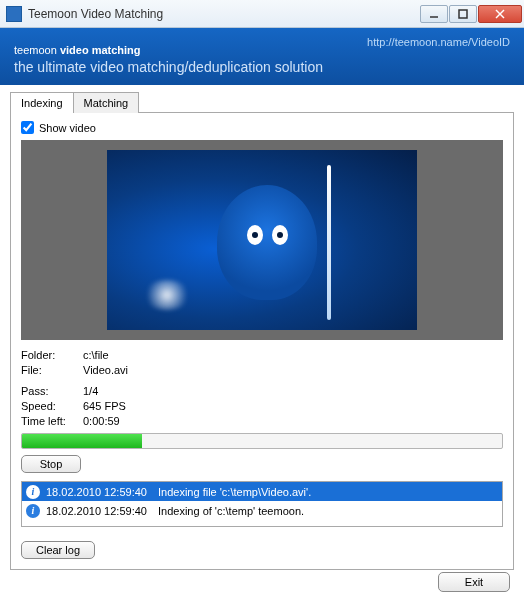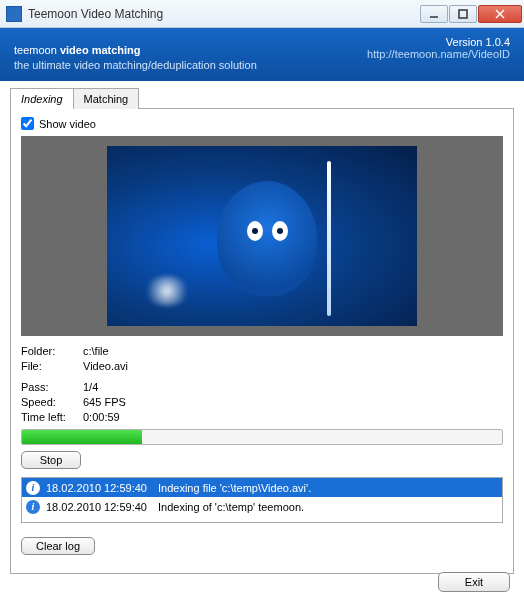--- a/index.html
+++ b/index.html
@@ -11,31 +11,31 @@
 .titlebar .title { color: #333; font-size: 12px; flex: 1; }
 .win-btns { display: flex; gap: 1px; }
 .win-btn { width: 28px; height: 18px; border: 1px solid #9aaec2; border-radius: 2px; background: linear-gradient(#f4f8fb,#d9e6f2); display: flex; align-items: center; justify-content: center; cursor: pointer; }
 .win-btn.close { width: 44px; background: linear-gradient(#e97b6a,#d64a37); border-color: #b23a2a; color: #fff; }
 .win-btn svg { width: 10px; height: 10px; }
 
 
 .banner { background: linear-gradient(#1566c4,#0d4fa0); color: #fff; padding: 8px 14px 10px 14px; display: flex; justify-content: space-between; align-items: flex-start; }
 .banner-left .line1 { font-size: 20px; font-weight: 300; }
 .banner-left .line1 .bold { font-weight: 700; }
-.banner-left .line2 { font-size: 11px; color: #cfe2f8; }
+.banner-left .line2 { font-size: 14px; color: #cfe2f8; }
 .banner-right { text-align: right; font-size: 11px; }
 .banner-right a { color: #bcd9f7; cursor: pointer; }
 
 
 .tab-area { padding: 6px 10px 0 10px; }
 .tabs { display: flex; }
 .tab { padding: 4px 10px; border: 1px solid #a9a9a9; border-bottom: none; background: #f0f0f0; cursor: pointer; position: relative; top: 1px; }
-.tab.active { background: #fff; z-index: 2; font-style: italic; }
+.tab.active { background: #fff; z-index: 2; }
 .tab + .tab { margin-left: -1px; }
-.tab-body { border: 1px solid #a9a9a9; padding: 8px 10px 18px 10px; background: #fff; }
+.tab-body { border: 1px solid #a9a9a9; padding: 8px 10px 10px 10px; background: #fff; }
 
 
 .chk-row { display: flex; align-items: center; margin-bottom: 6px; }
 .chk-row input { margin-right: 5px; }
 
 
 .video-wrap { background: #6b6b6b; height: 200px; display: flex; align-items: center; justify-content: center; margin-bottom: 8px; }
 .video-inner { width: 310px; height: 180px; background: radial-gradient(ellipse at 35% 55%, #0a5fd4 0%, #083b82 50%, #041f4a 100%); position: relative; overflow: hidden; }
 
 .video-inner::before { content:""; position:absolute; left:110px; top:35px; width:100px; height:115px; background: radial-gradient(circle at 50% 40%, #1c73df 0%, #0b4aa0 70%); border-radius: 50% 50% 45% 45%; }
@@ -101,21 +101,20 @@
 </div>
 
 <div class="banner">
   <div class="banner-left">
     <div class="line1">
       <span>teemoon </span><span class="bold">video matching</span>
     </div>
     <div class="line2">the ultimate video matching/deduplication solution</div>
   </div>
   <div class="banner-right">
-    <div>Version 1.0.4</div>
     <a>http://teemoon.name/VideoID</a>
   </div>
 </div>
 
 <div class="tab-area">
   <div class="tabs">
     <div class="tab active">Indexing</div>
     <div class="tab">Matching</div>
   </div>
   <div class="tab-body">

